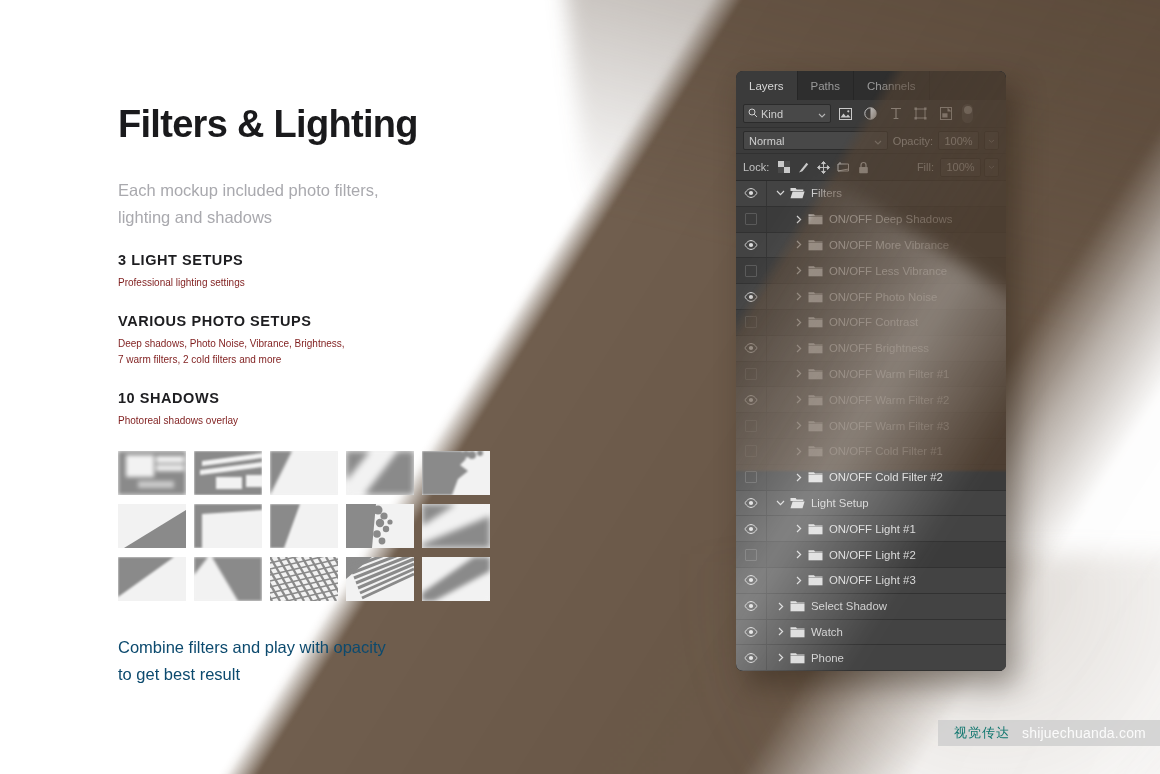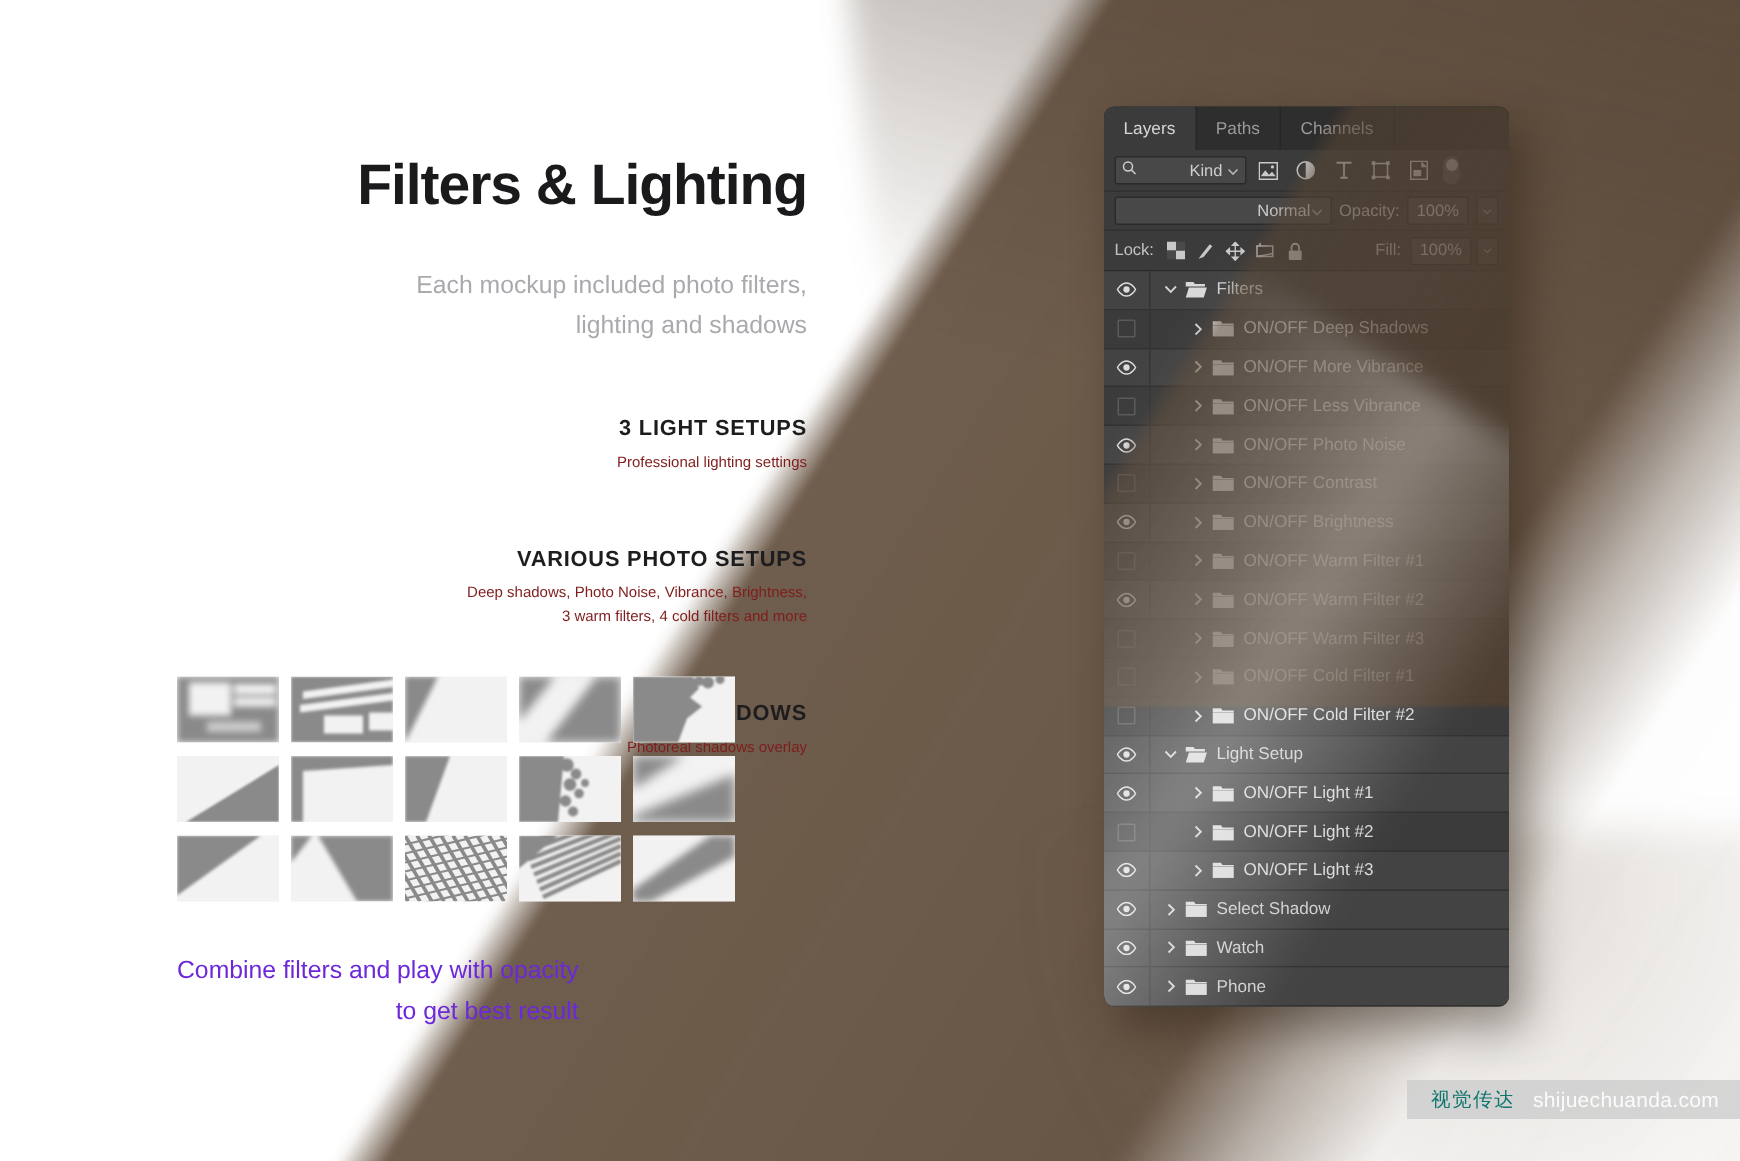--- a/index.html
+++ b/index.html
@@ -11,21 +11,20 @@
     background: #ffffff;
     font-family: "Liberation Sans", sans-serif;
   }
 
   #stage {
     position: relative;
     width: 1160px;
     height: 774px;
     background: #ffffff;
     overflow: hidden;
-    text-align: right;
   }
 
   
   .bg-layer { position: absolute; inset: 0; pointer-events: none; }
 
   
   .shadow-main {
     position: absolute;
     left: 0; top: -240px;
     width: 1500px; height: 1500px;
@@ -99,21 +98,21 @@
   }
 
   .subhead {
     margin-top: 32px;
     font-size: 16.5px;
     line-height: 1.62;
     color: #a9a9ae;
     font-weight: normal;
   }
 
-  .section { margin-top: 48px; }
+  .section { margin-top: 22px; }
   .section-title {
     font-size: 14.5px;
     font-weight: bold;
     letter-spacing: 0.55px;
     color: #1d1d20;
   }
   .section-body {
     margin-top: 7px;
     font-size: 10px;
     line-height: 1.58;
@@ -378,21 +377,21 @@
       <div class="section-title">3 LIGHT SETUPS</div>
       <div class="section-body">
         <div>Professional lighting settings</div>
       </div>
     </div>
 
     <div class="section">
       <div class="section-title">VARIOUS PHOTO SETUPS</div>
       <div class="section-body">
         <div>Deep shadows, Photo Noise, Vibrance, Brightness,</div>
-        <div>3 warm filters, 4 cold filters and more</div>
+        <div>7 warm filters, 2 cold filters and more</div>
       </div>
     </div>
 
     <div class="section">
       <div class="section-title">10 SHADOWS</div>
       <div class="section-body">
         <div>Photoreal shadows overlay</div>
       </div>
     </div>
   </div>
@@ -573,21 +572,21 @@
       <div class="thumb">
         <svg viewBox="0 0 68 44">
           <g style="filter:blur(2.6px)">
             <rect x="0" y="0" width="68" height="44" fill="#f2f2f2"></rect>
             <polygon points="52,0 68,0 68,14 12,44 0,44 0,36" fill="#8a8a8a"></polygon>
           </g>
         </svg>
       </div>
     </div>
 
-  <div style="position:absolute;left:118px;top:634px;z-index:6;font-size:16.5px;line-height:1.62;color:#6d28d9;">
+  <div style="position:absolute;left:118px;top:634px;z-index:6;font-size:16.5px;line-height:1.62;color:#0c4a6e;">
     <div>Combine filters and play with opacity</div>
     <div>to get best result</div>
   </div>
 
   <div class="ps-panel">
 
     <div class="ps-tabs" id="ps-tabs">
         <div class="ps-tab active">
           <span>Layers</span>
         </div>

